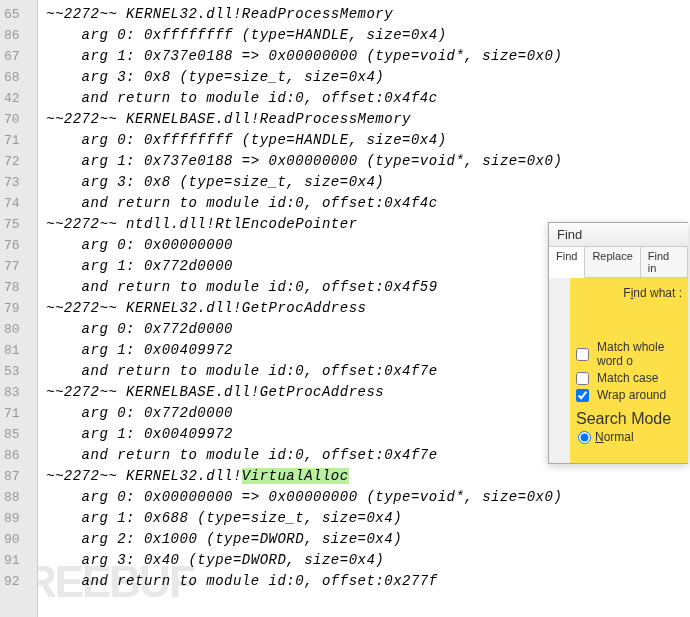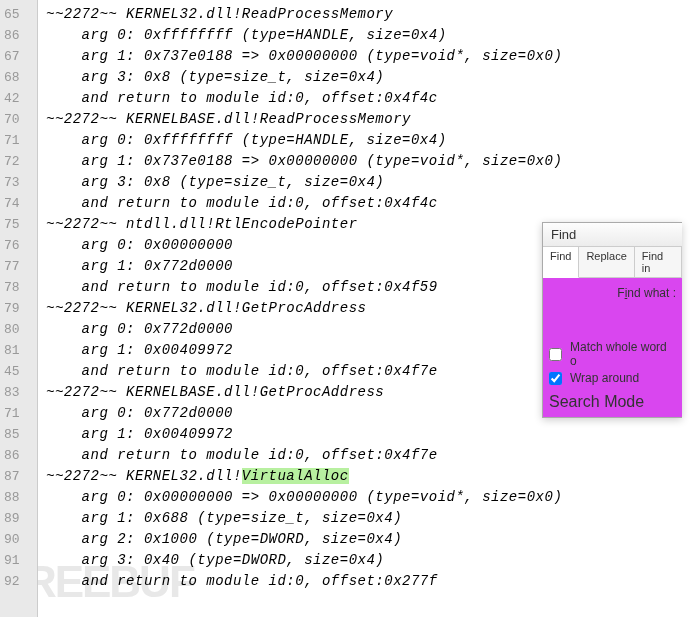--- a/index.html
+++ b/index.html
@@ -45,21 +45,21 @@
   font-family: Arial, sans-serif;
   font-size: 44px;
   font-weight: bold;
   color: #e8e8e8;
   letter-spacing: -2px;
   z-index: -1;
 }
 .find-dialog {
   position: absolute;
   top: 222px;
-  right: 8px;
+  right: 2px;
   width: 140px;
   background: #f0f0f0;
   border: 1px solid #aaa;
   border-right: none;
   font-family: "Segoe UI", Tahoma, sans-serif;
   font-size: 12px;
   color: #333;
   box-shadow: 0 2px 8px rgba(0,0,0,0.2);
 }
 .find-title {
@@ -77,21 +77,21 @@
   padding: 3px 7px;
   font-size: 11px;
   border-right: 1px solid #ccc;
   cursor: pointer;
 }
 .find-tab.active {
   background: #fff;
   border-bottom: 1px solid #fff;
   margin-bottom: -1px;
 }
-.find-body { padding: 8px 6px 6px 6px; background: #d946ef; }
+.find-body { padding: 8px 6px 17px 6px; background: #fde047; margin-left: 21px; }
 .find-label { text-align: right; margin-bottom: 40px; font-size: 12px; }
 .find-label .u { text-decoration: underline; }
 .checkrow {
   display: flex;
   align-items: center;
   gap: 8px;
   margin: 3px 0;
   font-size: 12px;
 }
 .checkrow input { margin: 0; }
@@ -122,21 +122,21 @@
       <div class="gutter-line">72</div>
       <div class="gutter-line">73</div>
       <div class="gutter-line">74</div>
       <div class="gutter-line">75</div>
       <div class="gutter-line">76</div>
       <div class="gutter-line">77</div>
       <div class="gutter-line">78</div>
       <div class="gutter-line">79</div>
       <div class="gutter-line">80</div>
       <div class="gutter-line">81</div>
-      <div class="gutter-line">45</div>
+      <div class="gutter-line">53</div>
       <div class="gutter-line">83</div>
       <div class="gutter-line">71</div>
       <div class="gutter-line">85</div>
       <div class="gutter-line">86</div>
       <div class="gutter-line">87</div>
       <div class="gutter-line">88</div>
       <div class="gutter-line">89</div>
       <div class="gutter-line">90</div>
       <div class="gutter-line">91</div>
       <div class="gutter-line">92</div>
@@ -154,19 +154,27 @@
   <div class="find-body">
     <div class="find-label">
       <span>F</span><span class="u">i</span><span>nd what :</span>
     </div>
 
     <label class="checkrow">
       <input type="checkbox" id="cb-whole" style="">
       <span><span>Match </span><span class="u">w</span><span>hole word o</span></span>
     </label>
     <label class="checkrow">
+      <input type="checkbox" id="cb-case" style="">
+      <span><span>Match </span><span class="u">c</span><span>ase</span></span>
+    </label>
+    <label class="checkrow">
       <input type="checkbox" id="cb-wrap" checked="" style="">
       <span><span>Wra</span><span class="u">p</span><span> around</span></span>
     </label>
 
     <div class="fieldset-label">Search Mode</div>
+    <label class="radiorow">
+      <input type="radio" name="sm" id="r-normal" checked="" style="">
+      <span><span class="u">N</span><span>ormal</span></span>
+    </label>
   </div>
 </div>
 
 </body></html>

